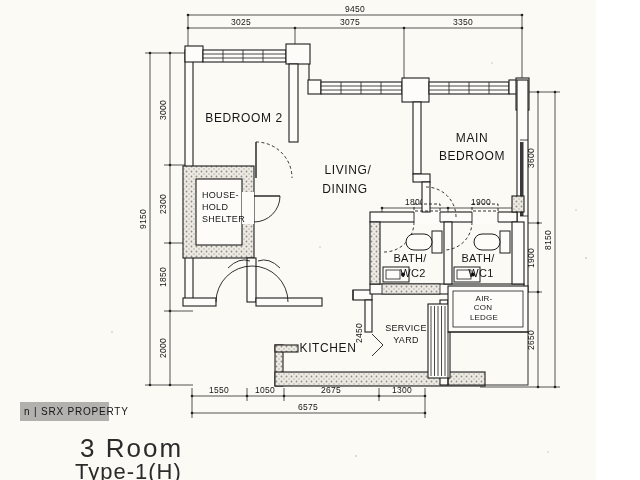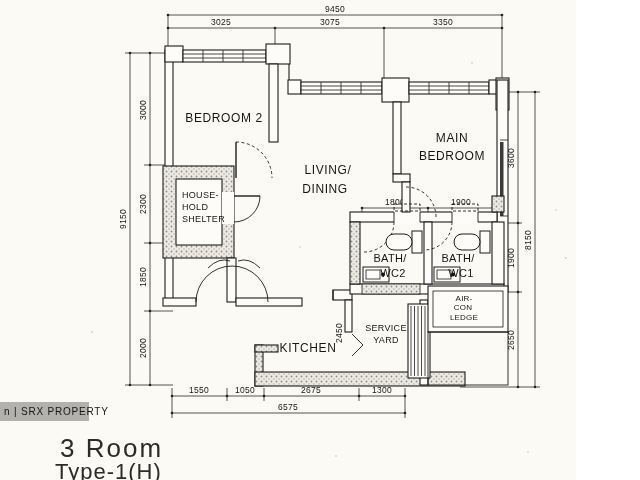--- a/index.html
+++ b/index.html
@@ -1,17 +1,17 @@
 <!DOCTYPE html>
 <html><head>
 <meta charset="utf-8">
 <style>
   html,body{margin:0;padding:0;}
   body{width:640px;height:480px;background:#ffffff;font-family:"Liberation Sans",sans-serif;}
-  .page{position:relative;width:576px;height:480px;background:#fbfaf5;overflow:hidden;}
+  .page{position:relative;width:576px;height:480px;background:#fbfaf5;overflow:hidden;padding-left:20px;}
   svg text{fill:#161616;}
   .dimtxt{font-size:8.5px;letter-spacing:0.3px;}
   .roomtxt{font-size:12px;letter-spacing:0.6px;}
   .smalltxt{font-size:9px;letter-spacing:0.3px;}
   .tinytxt{font-size:8px;letter-spacing:0.2px;}
   .titletxt1{font-size:26px;letter-spacing:2px;fill:#2b2b2b;}
   .titletxt2{font-size:22px;letter-spacing:1px;fill:#2b2b2b;}
   .wmtxt{font-size:10px;letter-spacing:0.8px;}
 </style>
 </head>

